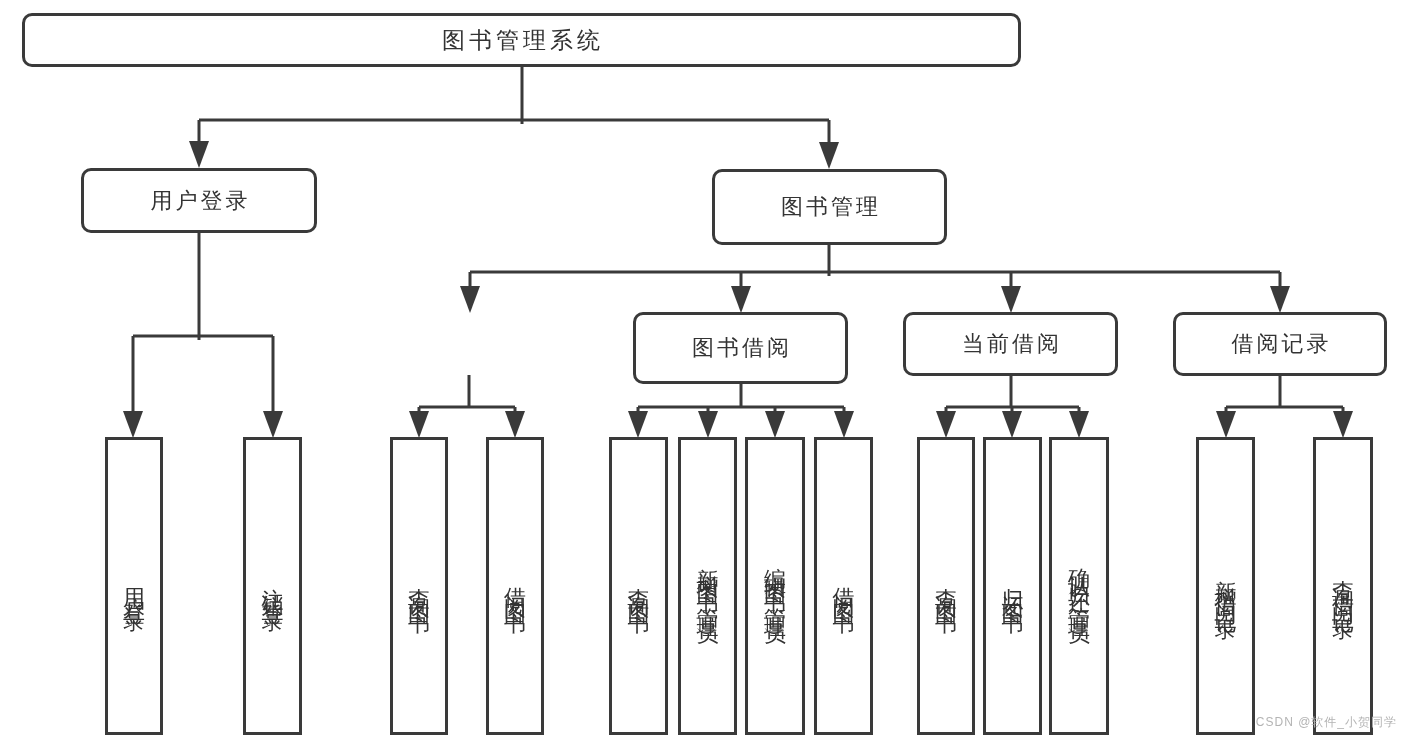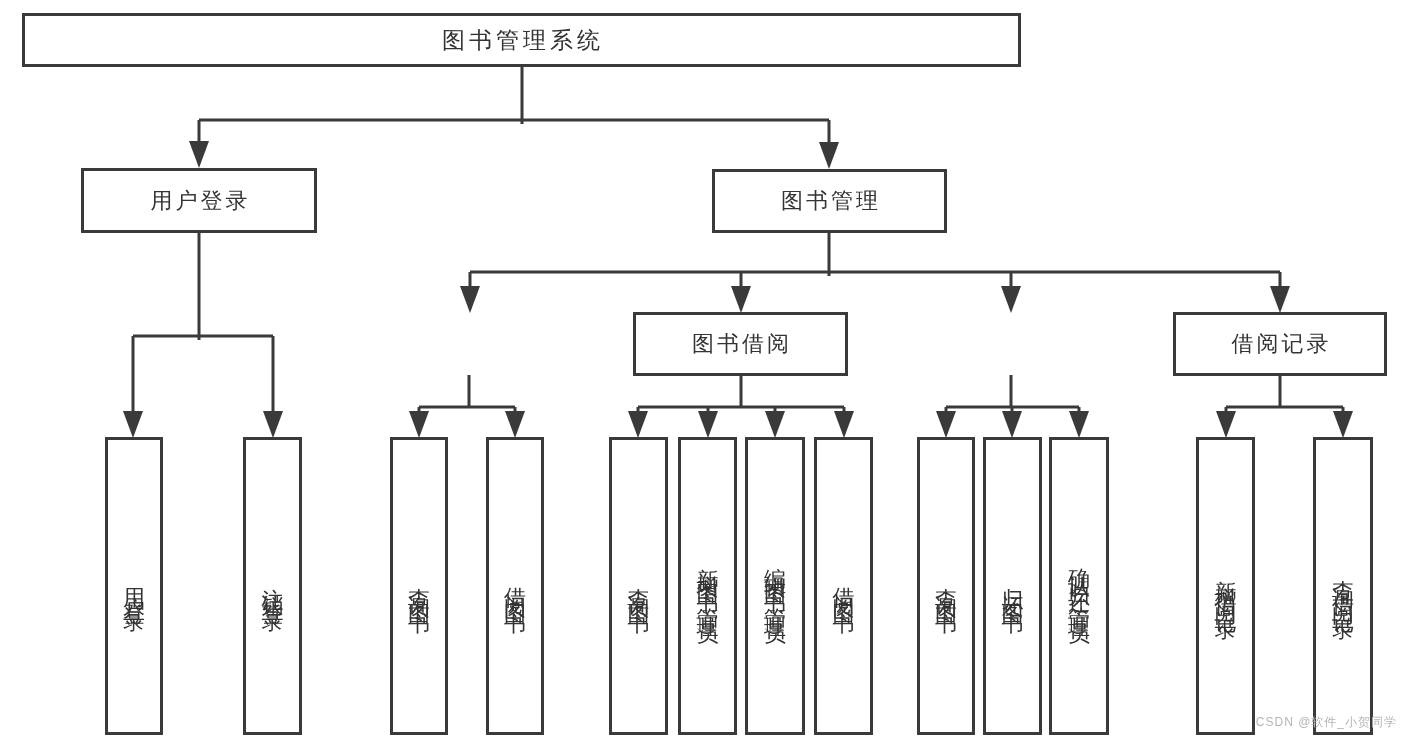--- a/index.html
+++ b/index.html
@@ -17,21 +17,21 @@
   }
   .canvas svg{position:absolute;left:0;top:0;z-index:1;}
   .cline{fill:none;stroke:var(--line);stroke-width:3;}
   .ahead{fill:var(--line);stroke:none;}
   .node{
     position:absolute;box-sizing:border-box;z-index:2;
     border:3px solid var(--line);background:var(--box_bg);
     display:flex;align-items:center;justify-content:center;
     white-space:nowrap;
   }
-  .hbox{font-size:22px;letter-spacing:3px;text-indent:3px;}
+  .hbox{font-size:22px;letter-spacing:3px;text-indent:3px;border-radius:10px;}
   .root{font-size:23px;letter-spacing:4px;}
   .vbox{
     writing-mode:vertical-rl;text-orientation:mixed;
     font-size:22px;letter-spacing:8px;line-height:1;
   }
   .watermark{
     position:absolute;right:8px;top:714px;z-index:4;
     font-size:12px;letter-spacing:1px;color:var(--watermark);
   }
 </style>
@@ -94,23 +94,24 @@
       <polygon class="ahead" points="1002,411 1022,411 1012,438"></polygon>
       <polygon class="ahead" points="1069,411 1089,411 1079,438"></polygon>
       <polygon class="ahead" points="1216,411 1236,411 1226,438"></polygon>
       <polygon class="ahead" points="1333,411 1353,411 1343,438"></polygon>
     </g>
   </svg>
 
   <div class="node hbox root" style="left:22px;top:13px;width:999px;height:54px">图书管理系统</div>
 
   <div class="node hbox" style="left:81px;top:168px;width:236px;height:65px">用户登录</div>
-  <div class="node hbox" style="left:712px;top:169px;width:235px;height:64px">图书管理</div>
+  <div class="node hbox" style="left:712px;top:169px;width:235px;height:76px">图书管理</div>
 
-  <div class="node hbox" style="left:633px;top:312px;width:215px;height:64px">图书借阅</div>
+  <div class="node hbox" style="left:633px;top:312px;width:215px;height:72px">图书借阅</div>
+  <div class="node hbox" style="left:903px;top:312px;width:215px;height:64px">当前借阅</div>
   <div class="node hbox" style="left:1173px;top:312px;width:214px;height:64px">借阅记录</div>
 
   <div class="node vbox" style="left:105px;top:437px;width:58px;height:298px">用户登录</div>
   <div class="node vbox" style="left:243px;top:437px;width:59px;height:298px">注销登录</div>
 
   <div class="node vbox" style="left:390px;top:437px;width:58px;height:298px">查询图书</div>
   <div class="node vbox" style="left:486px;top:437px;width:58px;height:298px">借阅图书</div>
 
   <div class="node vbox" style="left:609px;top:437px;width:59px;height:298px">查询图书</div>
   <div class="node vbox" style="left:678px;top:437px;width:59px;height:298px">新增图书（管理员）</div>

